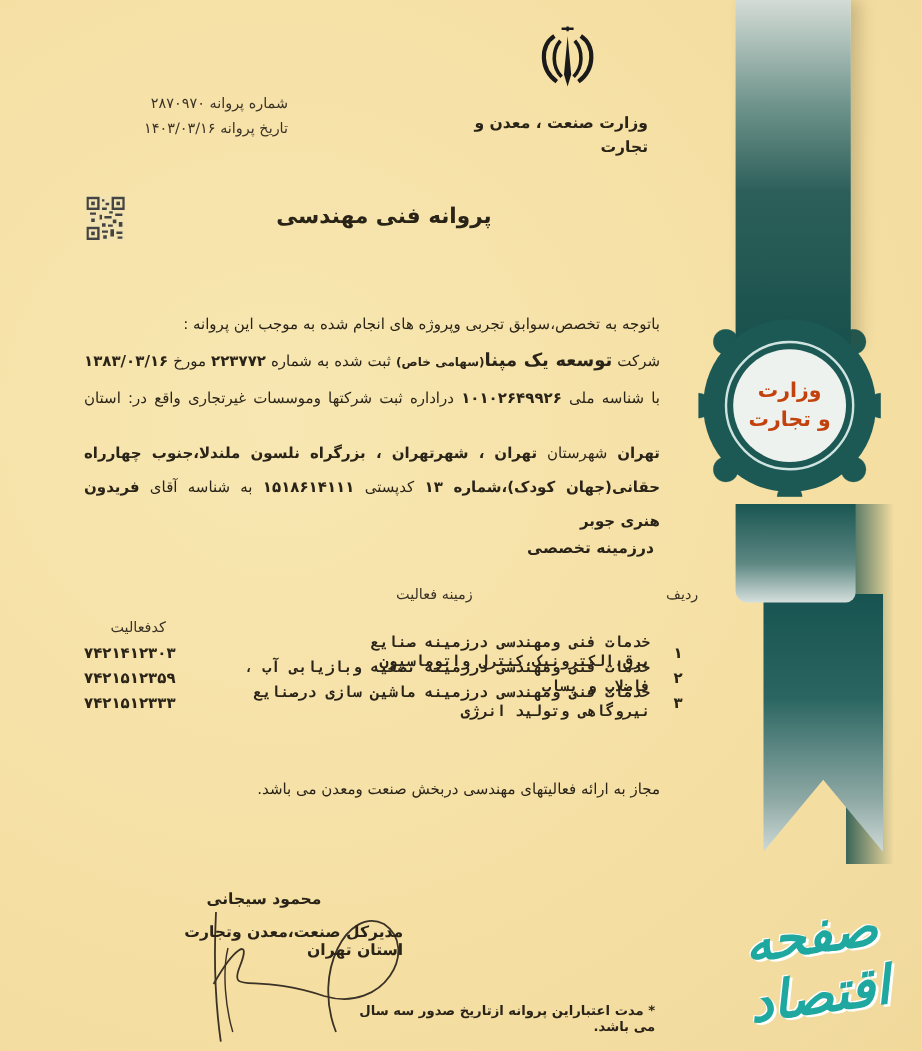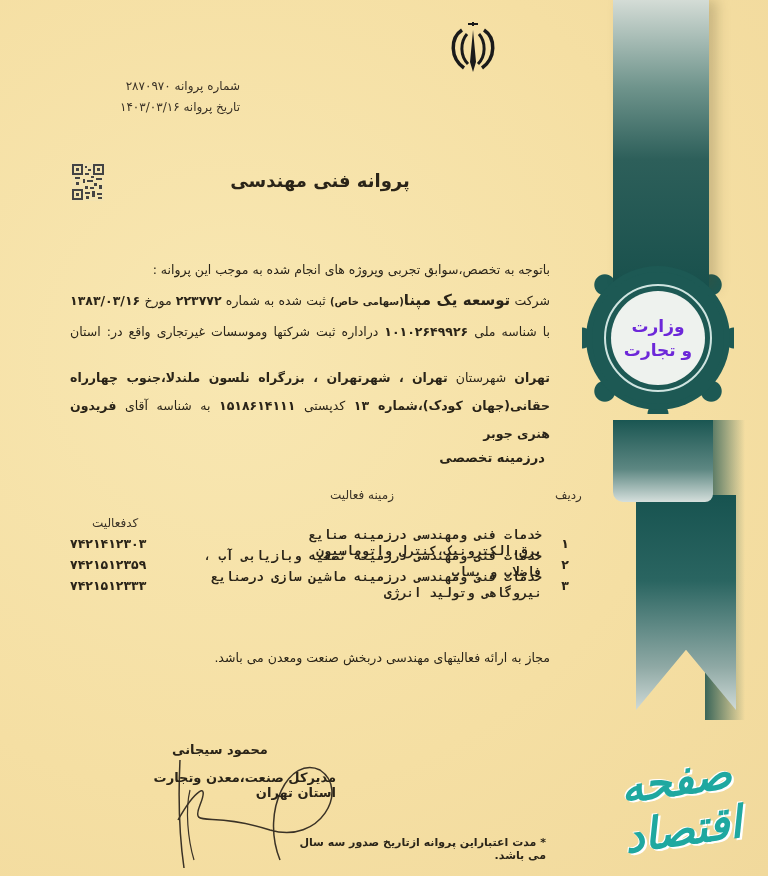--- a/index.html
+++ b/index.html
@@ -55,21 +55,21 @@
     z-index:-1;
   }
   .seal-ring {
     position:absolute; left:12px; top:12px; right:12px; bottom:12px; border-radius:50%;
     border:2px solid #cfe4e0;
   }
   .seal-inner {
     position:absolute; left:19px; top:19px; right:19px; bottom:19px; border-radius:50%;
     background:#eef2ee;
     display:flex; flex-direction:column; align-items:center; justify-content:center;
-    font-weight:bold; color:#6d28d9; font-size:17px; line-height:24px; direction:rtl;
+    font-weight:bold; color:#c2410c; font-size:17px; line-height:24px; direction:rtl;
   }
 
   
   .emblem { left:448px; top:18px; width:50px; height:58px; }
 
   .header-right { left:372px; top:94px; width:168px; font-weight:bold; font-size:13px; line-height:20px; }
   .header-left { left:40px; top:76px; width:200px; font-size:12px; line-height:21px; color:#3a3226; }
   .qr { left:72px; top:163px; width:32px; height:38px; }
 
   .title { left:230px; top:170px; width:180px; text-align:center; font-size:18px; font-weight:bold; direction:rtl; }
@@ -116,20 +116,21 @@
 <svg class="abs emblem" viewBox="0 0 50 58">
   <path d="M20 6 h10 M25 4 v4" stroke="#1a1a1a" stroke-width="2" fill="none"></path>
   <path d="M14 12 C2 20 2 40 16 50" stroke="#1a1a1a" stroke-width="3.5" fill="none"></path>
   <path d="M36 12 C48 20 48 40 34 50" stroke="#1a1a1a" stroke-width="3.5" fill="none"></path>
   <path d="M19 16 C12 24 12 38 20 46" stroke="#1a1a1a" stroke-width="3" fill="none"></path>
   <path d="M31 16 C38 24 38 38 30 46" stroke="#1a1a1a" stroke-width="3" fill="none"></path>
   <path d="M25 12 L22 44 L25 54 L28 44 Z" fill="#1a1a1a"></path>
 </svg>
 
 <div class="abs header-right rtl">
+  <div>وزارت صنعت ، معدن و تجارت</div>
 </div>
 
 <div class="abs header-left rtl">
   <div><span>شماره پروانه</span> <span>۲۸۷۰۹۷۰</span></div>
   <div><span>تاریخ پروانه</span> <span>۱۴۰۳/۰۳/۱۶</span></div>
 </div>
 
 <svg class="abs qr" viewBox="0 0 32 38">
   <rect x="0" y="0" width="32" height="38" fill="#f3e3b0"></rect>
   <rect x="1" y="2" width="9" height="9" fill="none" stroke="#444" stroke-width="2"></rect>

